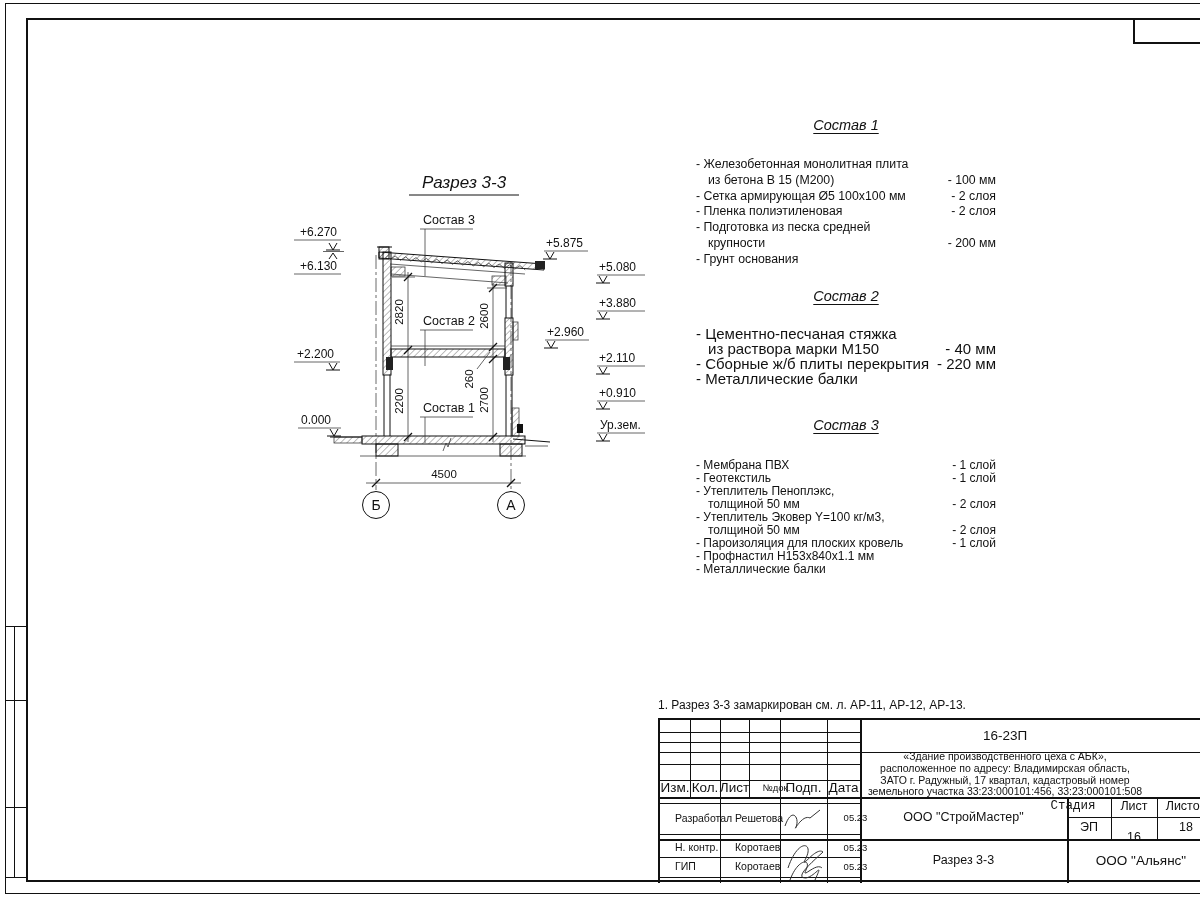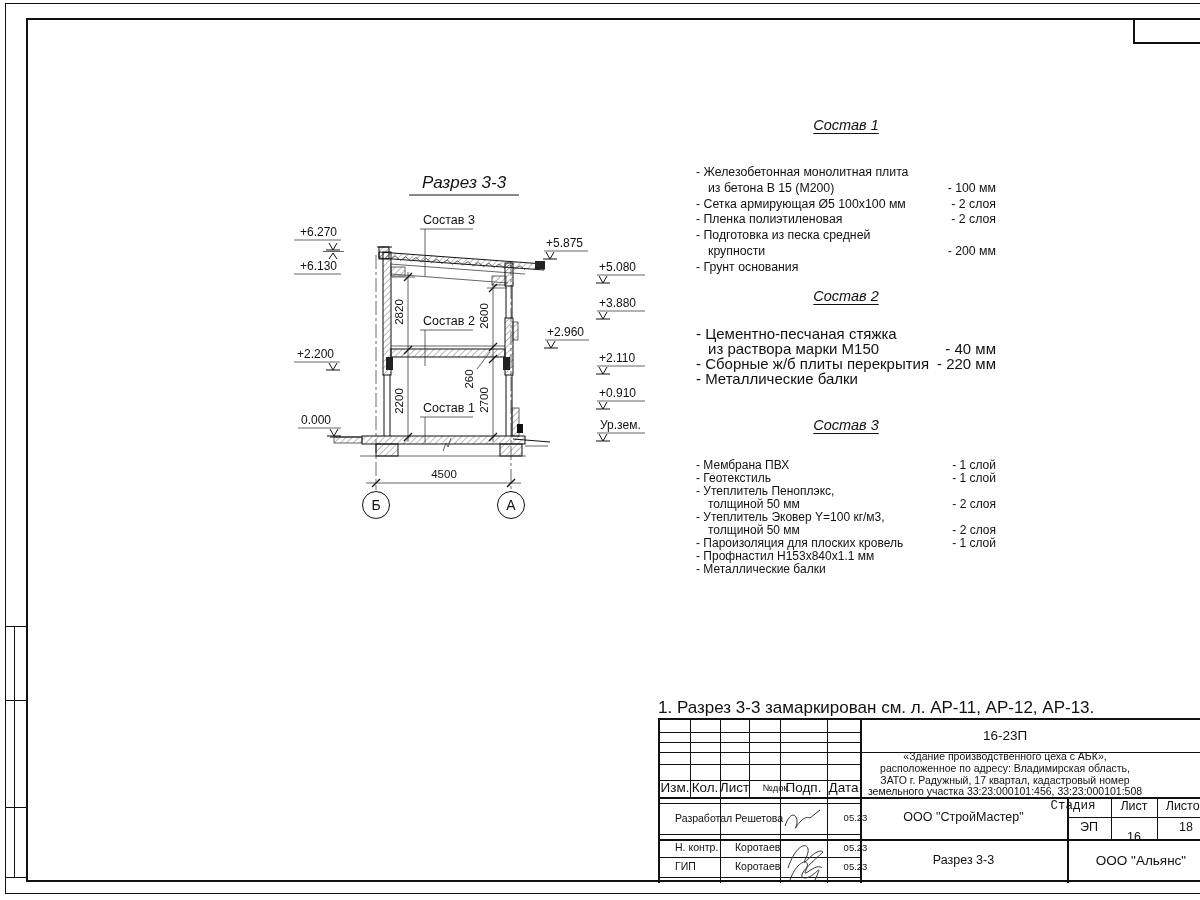--- a/index.html
+++ b/index.html
@@ -8,29 +8,29 @@
   .abs{position:absolute;}
   .hline{position:absolute;background:#111;height:1px;}
   .vline{position:absolute;background:#111;width:1px;}
   .h2{height:2px;}
   .v2{width:2px;}
 
   
   .spec-group{position:absolute;}
   .spec-title{font-style:italic;font-size:14.5px;text-align:center;
               text-decoration:underline;text-underline-offset:3px;}
-  .spec-list{margin-top:32px;}
+  .spec-list{margin-top:24px;}
   .g1{font-size:12.3px;line-height:15.8px;}
   .g2{font-size:15px;line-height:15px;margin-top:22px;}
   .g3{font-size:12px;line-height:13px;margin-top:26px;}
   .spec-item{display:flex;justify-content:space-between;align-items:flex-end;}
   .cont{padding-left:12px;}
   .spec-val{white-space:nowrap;}
 
-  .note{position:absolute;left:658px;top:698px;font-size:17px;}
+  .note{position:absolute;left:658px;top:698px;font-size:12px;}
 
   
   .tb{position:absolute;left:658px;top:718px;width:542px;height:163px;
       border-top:2px solid #111;border-left:2px solid #111;}
   .tb-cell{position:absolute;display:flex;align-items:center;justify-content:center;
            text-align:center;line-height:1.1;}
   .tb-left{justify-content:flex-start;padding-left:3px;box-sizing:border-box;margin-left:12px;}
   .f9{font-size:9.5px;padding-left:12px;}  .f10{font-size:10.5px;}
   .f12{font-size:12.5px;} .f13{font-size:13.5px;}
 

